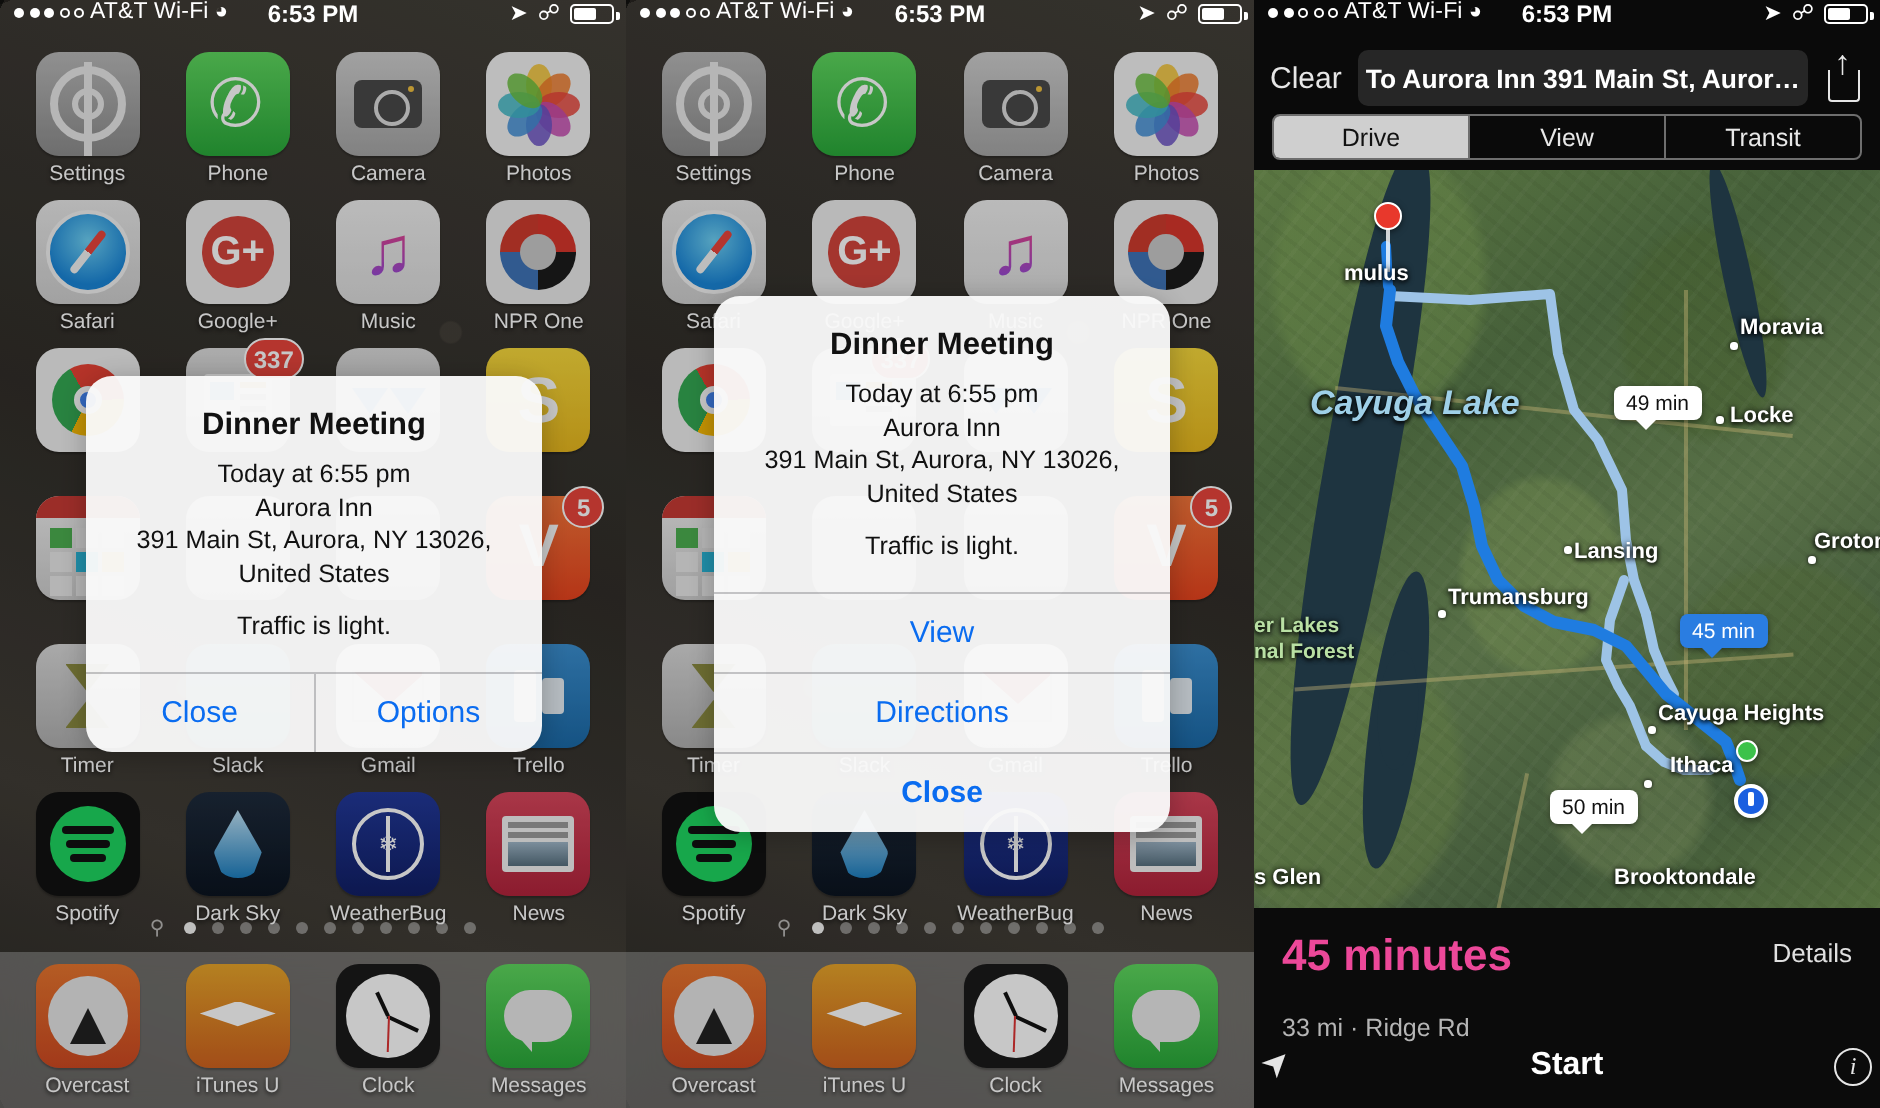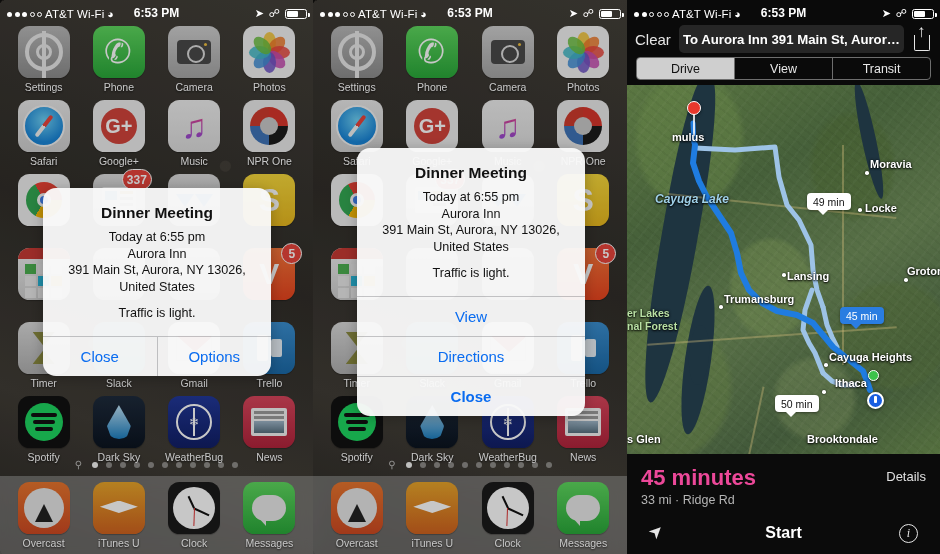--- a/index.html
+++ b/index.html
@@ -20,21 +20,21 @@
       radial-gradient(circle at 88% 78%, rgba(120,112,100,.18) 0 5px, transparent 6px),
       linear-gradient(118deg, rgba(0,0,0,.55) 0 2px, transparent 2px 60px),
       linear-gradient(62deg, rgba(0,0,0,.45) 0 2px, transparent 2px 74px),
       linear-gradient(160deg, rgba(0,0,0,.35) 0 2px, transparent 2px 90px),
       linear-gradient(200deg,#4a463f 0%, #35322d 45%, #46423b 75%, #2e2b27 100%);
     filter:brightness(.92);
   }
 
   
   .statusbar { position:absolute; top:0; left:0; right:0; height:20px;
-    display:flex; align-items:flex-end; color:#fff; font-size:11.5px; z-index:30; }
+    display:flex; align-items:flex-start; color:#fff; font-size:11.5px; z-index:30; }
   .sb-left { display:flex; align-items:center; gap:3px; padding-left:7px; }
   .dots { display:flex; gap:2.5px; align-items:center; }
   .dots i { width:5px; height:5px; border-radius:50%; background:#fff; display:block; }
   .dots i.empty { background:transparent; border:1px solid #fff; width:5px; height:5px; }
   .carrier { font-size:11.5px; letter-spacing:.1px; }
   .sb-center { position:absolute; left:0; right:0; text-align:center; font-size:12px; font-weight:600; }
   .sb-right { margin-left:auto; display:flex; align-items:center; gap:5px; padding-right:6px; }
   .batt { width:22px; height:10px; border:1px solid #fff; border-radius:2.5px; position:relative; }
   .batt::after { content:""; position:absolute; right:-3.5px; top:3px; width:2px; height:4px;
     background:#fff; border-radius:0 1px 1px 0; }
@@ -213,21 +213,21 @@
   .lake.main { left:34px; top:-10px; width:36px; height:330px; border-radius:40% 40% 50% 50%;
     transform:rotate(10deg); }
   .lake.seg2 { left:58px; top:200px; width:26px; height:150px; border-radius:50%; transform:rotate(8deg); }
   .lake.small { left:235px; top:-5px; width:14px; height:120px; border-radius:50%; transform:rotate(-12deg); }
   .lake.tip { left:62px; top:240px; width:20px; height:60px; border-radius:50%; transform:rotate(4deg); }
   .roadline { position:absolute; background:rgba(200,180,120,.42); }
 
   .route { position:absolute; inset:0; }
   .maplabel { position:absolute; color:#fff; font-size:11px; font-weight:600;
     text-shadow:0 0 3px rgba(0,0,0,.85), 0 1px 2px rgba(0,0,0,.9); white-space:nowrap; }
-  .maplabel.lake-lbl { color:#9fd0e8; font-style:italic; font-size:12px; font-weight:600; }
+  .maplabel.lake-lbl { color:#9fd0e8; font-style:italic; font-size:17px; font-weight:600; }
   .maplabel.forest { color:#b9e0a4; font-size:10.5px; }
   .citydot { position:absolute; width:3.5px; height:3.5px; border-radius:50%; background:#fff;
     box-shadow:0 0 2px rgba(0,0,0,.9); }
 
   .callout { position:absolute; background:#fff; color:#111; font-size:10.5px; padding:2.5px 6px;
     border-radius:4px; box-shadow:0 1px 3px rgba(0,0,0,.45); white-space:nowrap; }
   .callout::after { content:""; position:absolute; left:10px; bottom:-5px; width:0; height:0;
     border-left:6px solid transparent; border-right:6px solid transparent; border-top:6px solid #fff; }
   .callout.sel { background:#2a7de1; color:#fff; }
   .callout.sel::after { border-top-color:#2a7de1; }
@@ -239,24 +239,24 @@
   .greendot { position:absolute; width:11px; height:11px; border-radius:50%; background:#3cc24a;
     border:1.5px solid #fff; box-shadow:0 1px 3px rgba(0,0,0,.5); }
   .bluedot { position:absolute; width:17px; height:17px; border-radius:50%; background:#1a5fe0;
     border:2.5px solid #fff; box-shadow:0 1px 4px rgba(0,0,0,.5); }
   .bluedot::after { content:""; position:absolute; left:50%; top:2px; width:2.5px; height:7px;
     margin-left:-1.25px; background:#fff; border-radius:1px; }
 
   .maps-bottom { position:absolute; left:0; right:0; bottom:0; height:100px; background:#0b0b0b; z-index:20; }
   .mb-top { display:flex; align-items:flex-start; justify-content:space-between; padding:12px 14px 0; }
   .eta { color:#ec4899; font-size:22px; font-weight:600; line-height:1.1; }
-  .subeta { color:#b5b5b5; font-size:12.5px; margin-top:3px; }
+  .subeta { color:#b5b5b5; font-size:12.5px; margin-top:17px; }
   .details { color:#e0e0e0; font-size:13px; padding-top:3px; }
   .mb-bottom { position:absolute; left:0; right:0; bottom:0; height:42px; display:flex;
-    align-items:center; padding:0 22px; }
+    align-items:center; padding:0 4px; }
   .nav-arrow { width:20px; height:20px; position:relative; }
   .nav-arrow::before { content:"\27A4"; position:absolute; left:0; top:-2px; color:#e6e6e6;
     font-size:17px; transform:rotate(-45deg); }
   .start { position:absolute; left:0; right:0; text-align:center; color:#fff; font-size:16px; font-weight:600; }
   .info-ic { margin-left:auto; width:19px; height:19px; border-radius:50%; border:1.4px solid #e6e6e6;
     color:#e6e6e6; font-size:12px; font-style:italic; display:flex; align-items:center;
     justify-content:center; font-family:"Liberation Serif", serif; }
 </style>
 </head>
 <body>

